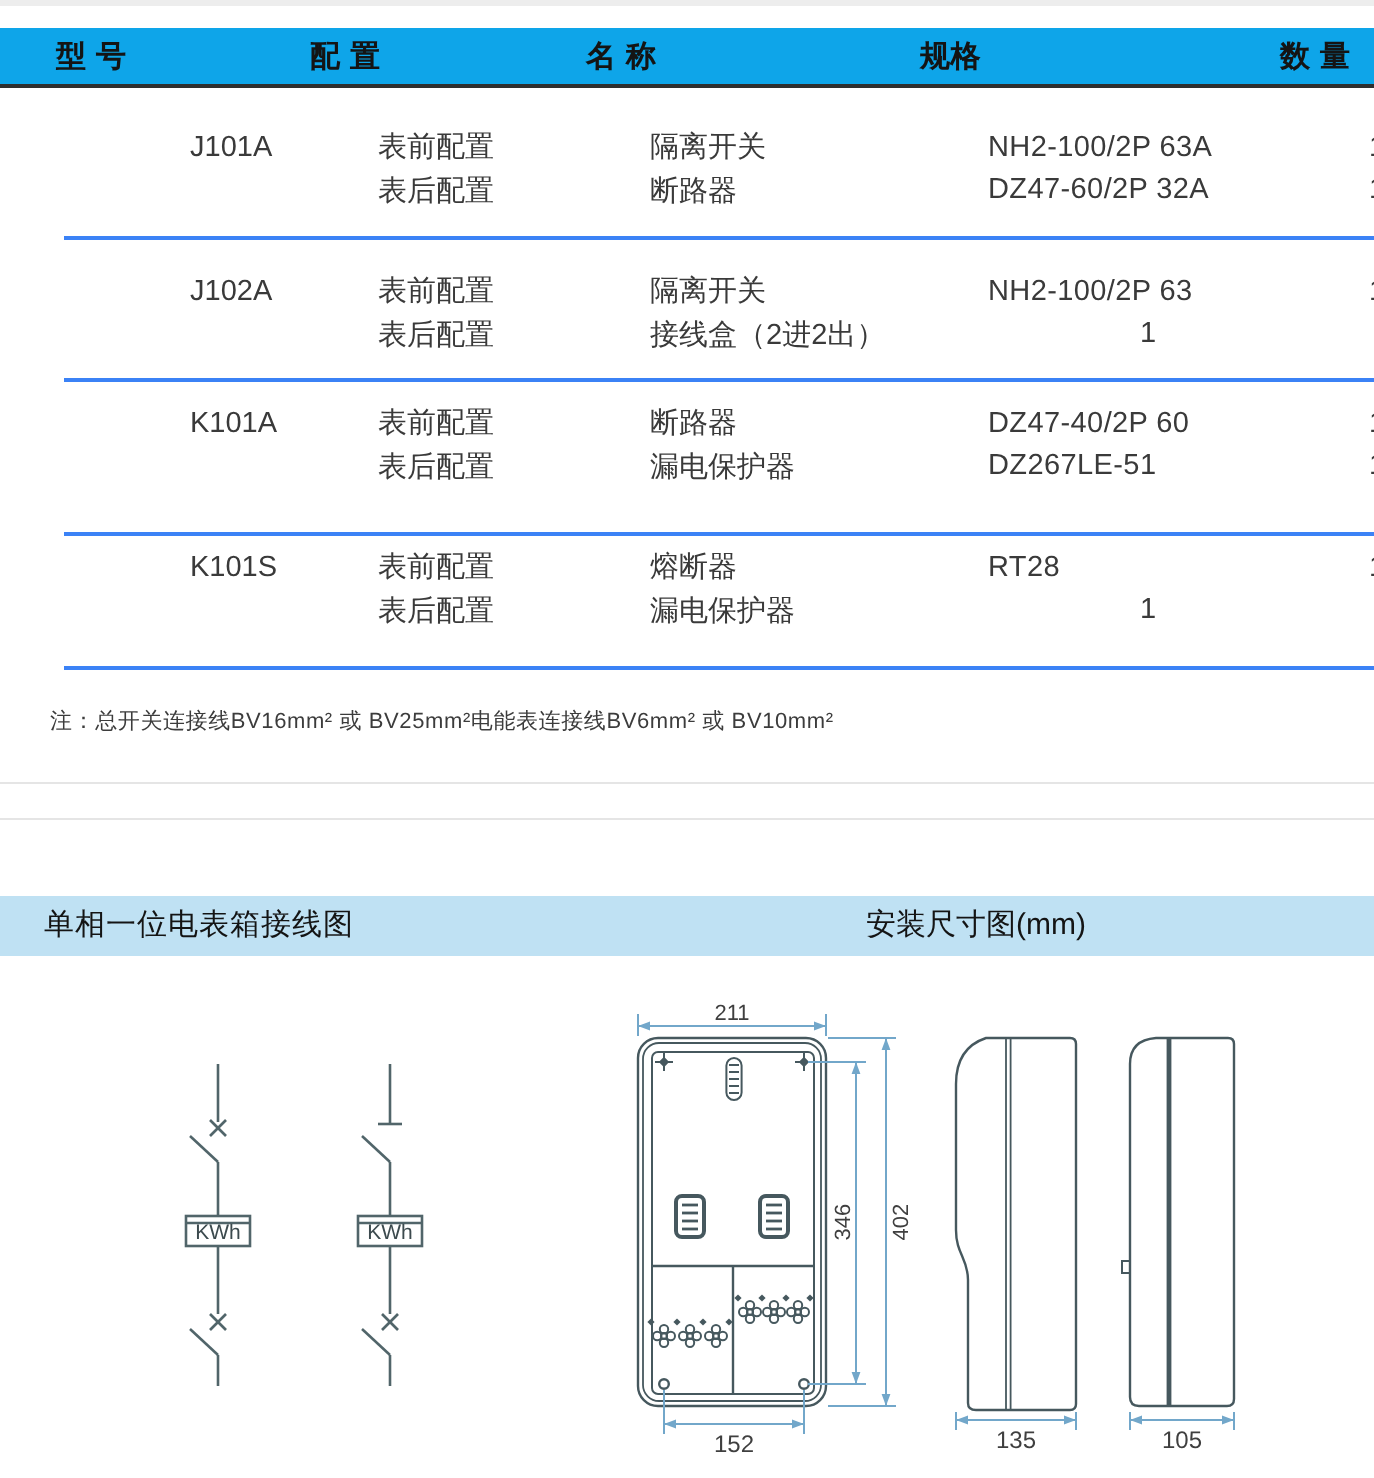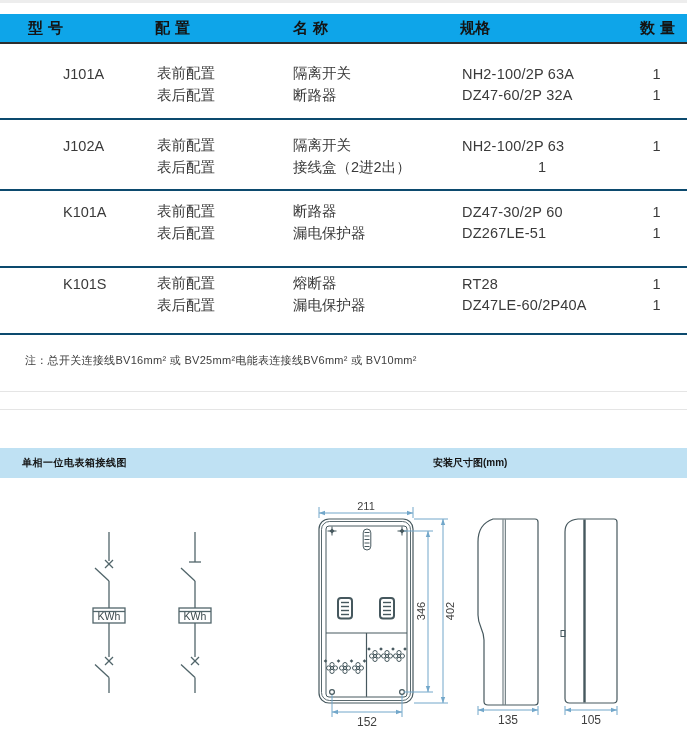--- a/index.html
+++ b/index.html
@@ -21,38 +21,38 @@
   .thead .tline{height:28px;font-weight:bold;color:#141414;letter-spacing:5px;font-size:15px;}
   .c1{padding-left:63px;}
   .thead .c1{padding-left:28px;}
   .c2{padding-left:4px;font-family:Liberation Mono, monospace;}
   .thead .c2{padding-left:2px;}
   .c3{padding-left:3px;}
   .c4{padding-left:4px;letter-spacing:.2px;}
   .thead .c4{padding-left:2px;}
   .c5{text-align:center;padding-right:4px;}
   .thead .c5{text-align:center;padding-left:7px;}
-  .row-group{box-sizing:border-box;border-bottom:2px solid #0c4a6e;}
+  .row-group{box-sizing:border-box;border-bottom:2px solid #3b82f6;margin-left:32px;}
   .rg1{height:76px;padding-top:19px;}
   .rg2{height:71px;padding-top:15px;}
   .rg3{height:77px;padding-top:10px;}
   .rg4{height:67px;padding-top:5px;}
   .note{
     position:absolute;top:353px;left:25px;font-size:11px;color:#3c3c3c;letter-spacing:.3px;
   }
   .sep-band{
     position:absolute;top:391px;left:0;width:687px;height:17px;
     border-top:1px solid #e5e5e5;border-bottom:1px solid #e5e5e5;
   }
   
   .title-band{
     position:absolute;top:448px;left:0;width:687px;height:30px;background:#bfe1f3;
   }
   .title-band .t{
-    position:absolute;top:0;height:30px;line-height:30px;font-size:10px;font-weight:bold;color:#141414;
+    position:absolute;top:0;height:30px;line-height:30px;font-size:15px;font-weight:normal;color:#141414;
   }
   .t-left{left:22px;letter-spacing:.5px;}
   .t-right{left:433px;}
   svg{position:absolute;display:block;}
   .wiring-svg{left:0;top:480px;}
   .dim-svg{left:300px;top:480px;}
   text{font-family:"Liberation Sans","DejaVu Sans",sans-serif;}
 </style>
 </head>
 <body>
@@ -101,21 +101,21 @@
       <span class="c3">接线盒（2进2出）</span>
       <span class="c5">1</span>
     </div>
   </div>
 
   <div class="row-group rg3">
     <div class="tline">
       <span class="c1">K101A</span>
       <span class="c2">表前配置</span>
       <span class="c3">断路器</span>
-      <span class="c4">DZ47-30/2P 60</span>
+      <span class="c4">DZ47-40/2P 60</span>
       <span class="c5">1</span>
     </div>
     <div class="tline">
       <span class="c1"></span>
       <span class="c2">表后配置</span>
       <span class="c3">漏电保护器</span>
       <span class="c4">DZ267LE-51</span>
       <span class="c5">1</span>
     </div>
   </div>
@@ -125,21 +125,20 @@
       <span class="c1">K101S</span>
       <span class="c2">表前配置</span>
       <span class="c3">熔断器</span>
       <span class="c4">RT28</span>
       <span class="c5">1</span>
     </div>
     <div class="tline">
       <span class="c1"></span>
       <span class="c2">表后配置</span>
       <span class="c3">漏电保护器</span>
-      <span class="c4">DZ47LE-60/2P40A</span>
       <span class="c5">1</span>
     </div>
   </div>
 </div>
 
 <div class="note">注：总开关连接线BV16mm² 或 BV25mm²电能表连接线BV6mm² 或 BV10mm²</div>
 <div class="sep-band"></div>
 
 <div class="title-band">
   <span class="t t-left">单相一位电表箱接线图</span>

